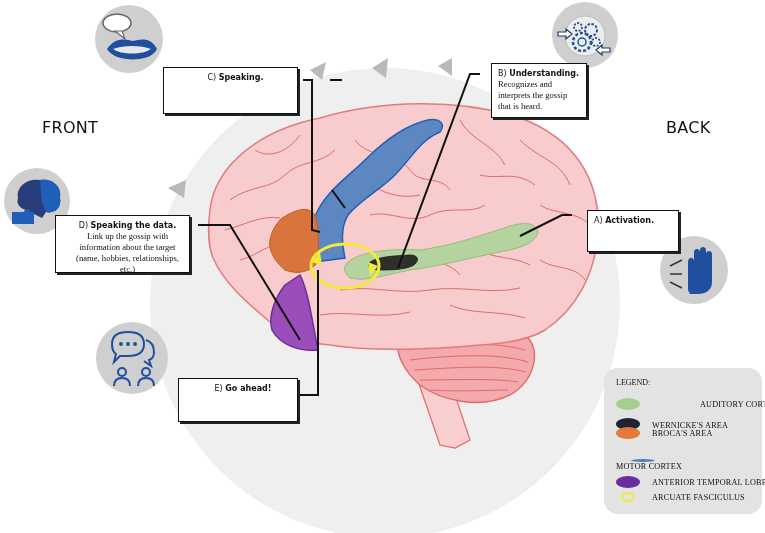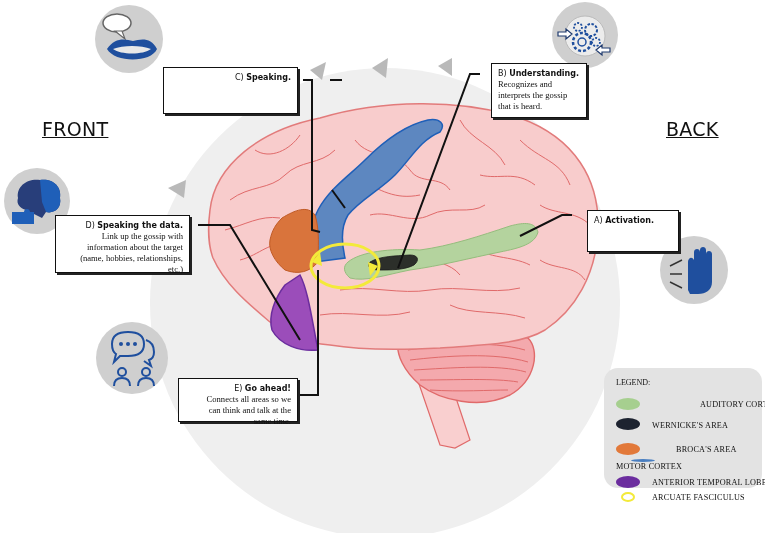--- a/index.html
+++ b/index.html
@@ -1,24 +1,24 @@
 <!DOCTYPE html>
 <html><head>
 <meta charset="utf-8">
 <style>
   html, body { margin:0; padding:0; background:#ffffff; }
   body { width:765px; height:533px; position:relative; overflow:hidden; font-family:"Liberation Serif", serif; }
   .bgcircle { position:absolute; left:150px; top:68px; width:470px; height:470px; border-radius:50%; background:#efefef; }
-  .dirlabel { position:absolute; font-family:"DejaVu Sans", sans-serif; font-size:19px; color:#111; letter-spacing:0.3px;text-decoration:underline; }
+  .dirlabel { position:absolute; font-family:"DejaVu Sans", sans-serif; font-size:16px; color:#111; letter-spacing:0.3px; }
   .iconcircle { position:absolute; border-radius:50%; background:#cfcfcf; }
   .callout { position:absolute; background:#fff; border:1.5px solid #111; box-shadow:2px 2px 0 #222; font-size:8.6px; line-height:11px; color:#111; padding:4px 6px; box-sizing:border-box; }
   .callout .head { font-family:"DejaVu Sans", sans-serif; font-size:8px; }
   .callout .head b { font-weight:bold; }
-  .center { text-align:right;padding-left:16px; }
-  .legend { position:absolute; left:604px; top:368px; width:158px; height:120px; background:#e3e3e3; border-radius:14px; font-size:8.2px; color:#111; }
+  .center { text-align:center;padding-left:16px; }
+  .legend { position:absolute; left:604px; top:368px; width:158px; height:146px; background:#e3e3e3; border-radius:14px; font-size:8.2px; color:#111; }
   .legend .title { position:absolute; left:12px; top:10px; font-size:8px; }
   .legend .row { position:absolute; left:12px; height:12px; display:flex; align-items:center; }
   .legend .sw { width:24px; height:12px; border-radius:50%; margin-right:12px; }
   .legend .lbl { white-space:nowrap; letter-spacing:0.2px; }
   svg { position:absolute; left:0; top:0; }
 </style>
 </head>
 <body>
 
 <div class="bgcircle"></div>
@@ -167,34 +167,33 @@
   <div class="head"><span>D)</span> <b>Speaking the data.</b></div>
   <div>Link up the gossip with information about the target (name, hobbies, relationships, etc.)</div>
 </div>
 
 <div class="callout" style="left:587px;top:210px;width:92px;height:42px;">
   <div class="head"><span>A)</span> <b>Activation.</b></div>
 </div>
 
 <div class="callout center" style="left:162px;top:378px;width:120px;height:44px;margin-left:16px;">
   <div class="head"><span>E)</span> <b>Go ahead!</b></div>
-  <div>Connects all areas so we can think and talk at the same time.</div>
 </div>
 
 <div class="legend">
   <div class="title">LEGEND:</div>
   <div class="row" style="top:30px;gap:48px;">
     <span class="sw" style="background: rgb(166, 207, 143);"></span>
     <span class="lbl">AUDITORY CORTEX</span>
   </div>
   <div class="row" style="top:50px;align-items:flex-end;">
     <span class="sw" style="background: rgb(29, 35, 48);"></span>
     <span class="lbl">WERNICKE'S AREA</span>
   </div>
-  <div class="row" style="top:75px;gap:24px;">
+  <div class="row" style="top:59px;">
     <span class="sw" style="background: rgb(226, 121, 58);"></span>
     <span class="lbl">BROCA'S AREA</span>
   </div>
   <div class="row" style="top:91px;flex-direction:column;">
     <span class="sw" style="background: rgb(74, 127, 193);"></span>
     <span class="lbl">MOTOR CORTEX</span>
   </div>
   <div class="row" style="top:108px;">
     <span class="sw" style="background: rgb(107, 45, 158);"></span>
     <span class="lbl">ANTERIOR TEMPORAL LOBE</span>

